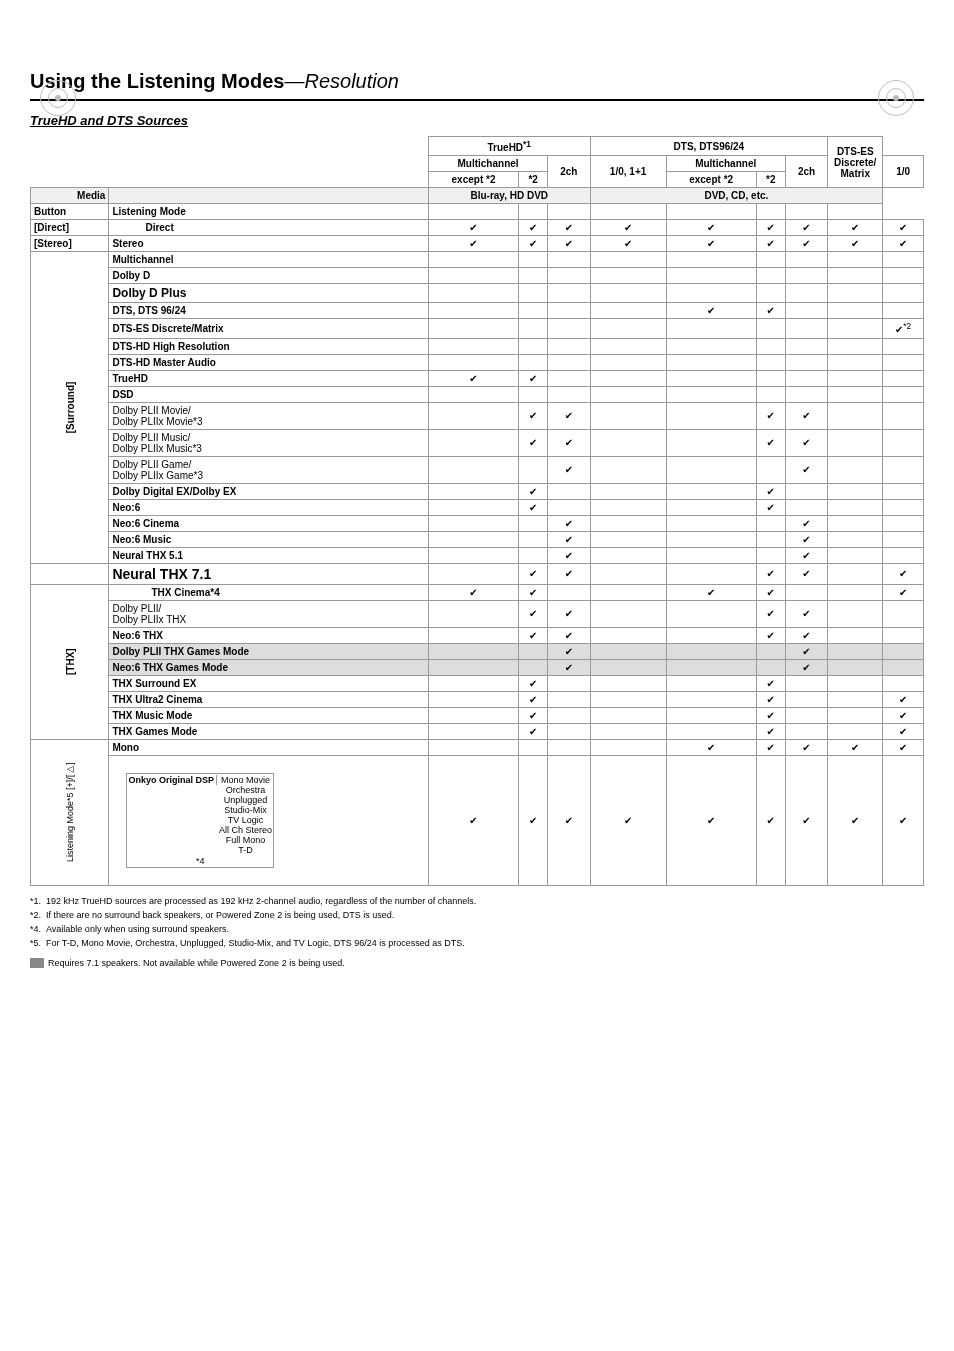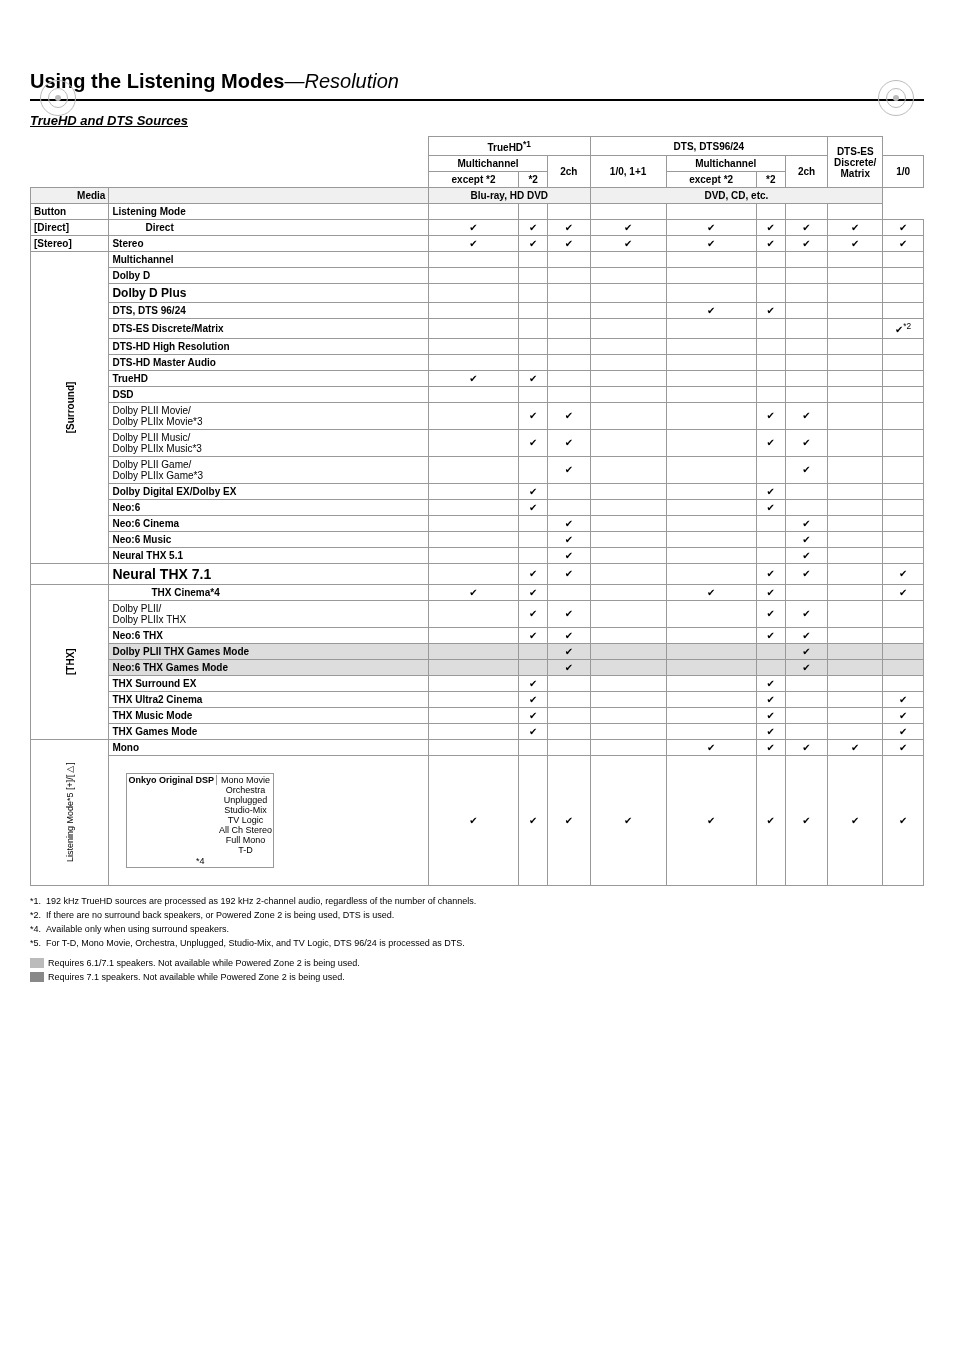--- a/index.html
+++ b/index.html
@@ -528,23 +528,19 @@
   </table>
 
   <div style="margin-top:10px;">
     <p class="footnote">*1.&nbsp;&nbsp;192 kHz TrueHD sources are processed as 192 kHz 2-channel audio, regardless of the number of channels.</p>
     <p class="footnote">*2.&nbsp;&nbsp;If there are no surround back speakers, or Powered Zone 2 is being used, DTS is used.</p>
     <p class="footnote">*4.&nbsp;&nbsp;Available only when using surround speakers.</p>
     <p class="footnote">*5.&nbsp;&nbsp;For T-D, Mono Movie, Orchestra, Unplugged, Studio-Mix, and TV Logic, DTS 96/24 is processed as DTS.</p>
   </div>
 
   <div style="margin-top:10px;">
-    <div style="display:flex; align-items:center; margin-bottom:4px;">
-      <span class="legend-box legend-gray"></span>
-      <span style="font-size:9px;">Requires 6.1/7.1 speakers. Not available while Powered Zone 2 is being used.</span>
-    </div>
     <div style="display:flex; align-items:center;">
       <span class="legend-box legend-dark"></span>
       <span style="font-size:9px;">Requires 7.1 speakers. Not available while Powered Zone 2 is being used.</span>
     </div>
   </div>
 
 </div>
 
 </body></html>

